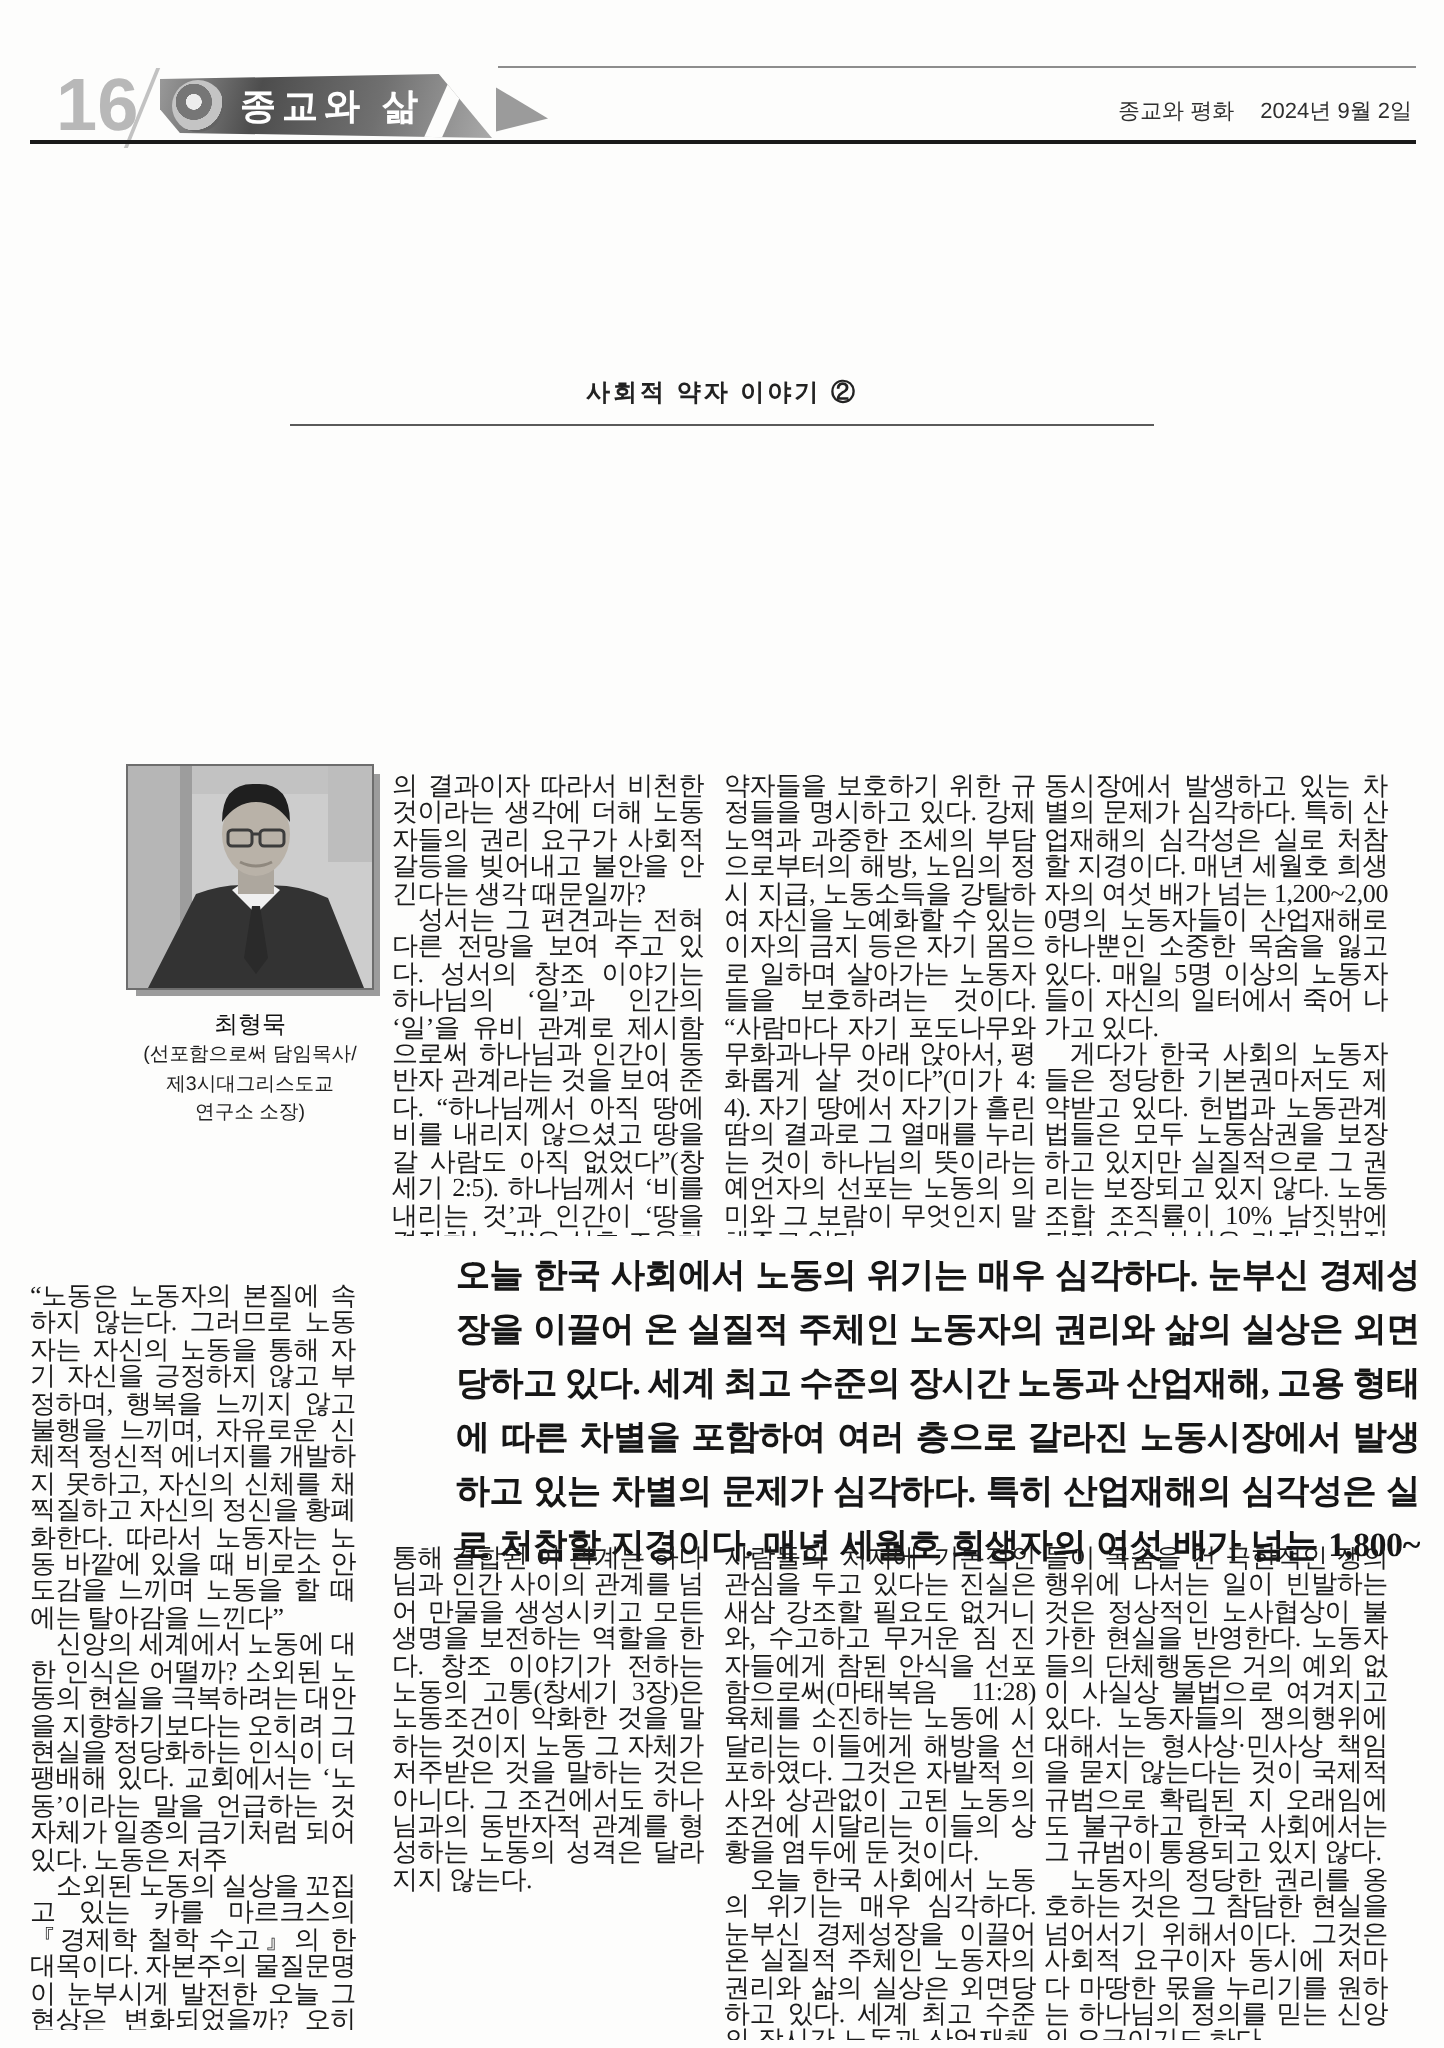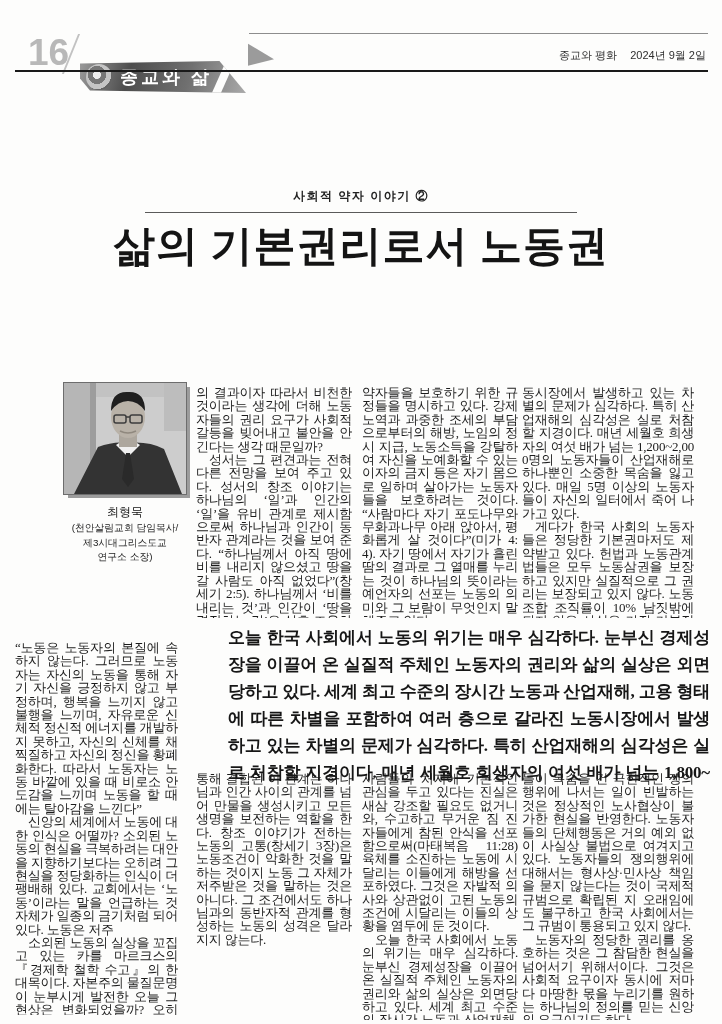--- a/index.html
+++ b/index.html
@@ -7,21 +7,21 @@
         font-family:"Liberation Sans",sans-serif;color:#1b1b1b;overflow:hidden;}
 
   
   .top-rule{position:absolute;left:249px;top:33px;width:459px;height:1px;background:#8d8d8d;}
   .header-rule{position:absolute;left:15px;top:70px;width:693px;height:2px;background:#1a1a1a;}
   .pagenum{position:absolute;left:28px;top:32px;font-size:37px;font-weight:700;color:#b8b8b8;
            font-family:"Liberation Sans",sans-serif;}
   .page-slash{position:absolute;left:70px;top:34px;width:2px;height:40px;background:#c2c2c2;transform:skewX(-22deg);}
   .banner{position:absolute;left:80px;top:37px;width:166px;height:32px;
           background:linear-gradient(105deg,#9a9a9a,#4d4d4d 30%,#707070 65%,#aaaaaa 100%);
-          clip-path:polygon(0 8%,84% 0,100% 100%,6% 92%,0 55%);margin-top:24px;}
+          clip-path:polygon(0 8%,84% 0,100% 100%,6% 92%,0 55%);}
   .banner-roll{position:absolute;left:6px;top:3px;width:26px;height:26px;border-radius:50%;
           background:radial-gradient(circle at 42% 42%,#ededed 0 18%,#767676 19% 42%,#c4c4c4 43% 66%,#636363 67%);}
   .banner-slash{position:absolute;right:18px;top:-3px;width:9px;height:38px;background:#fdfdfc;transform:skewX(-24deg);}
   .banner-text{position:absolute;left:40px;top:0;line-height:32px;color:#ffffff;font-weight:700;
           font-size:18px;letter-spacing:3px;}
   .banner-tail{position:absolute;left:248px;top:46px;width:0;height:0;
           border-top:11px solid transparent;border-bottom:11px solid transparent;
           border-left:26px solid #9b9b9b;transform:skewY(10deg);}
   .mast{position:absolute;right:16px;top:48px;font-size:11px;color:#2e2e2e;letter-spacing:0;}
   .mast span{margin-left:10px;}
@@ -73,21 +73,20 @@
   </div>
   <div class="banner-tail"></div>
   <div class="mast">
     <span>종교와 평화</span>
     <span>2024년 9월 2일</span>
   </div>
   <div class="header-rule"></div>
 
   <div class="kicker">사회적 약자 이야기 ②</div>
   <div class="kicker-rule"></div>
-  <h1 class="title">삶의 기본권리로서 노동권</h1>
 
   <figure class="author">
     <div class="photo">
       <svg width="122" height="111" viewBox="0 0 122 111" xmlns="http://www.w3.org/2000/svg">
         <rect width="122" height="111" fill="#cdcdcd"></rect>
         <rect x="0" y="0" width="26" height="111" fill="#b6b6b6"></rect>
         <rect x="26" y="0" width="6" height="111" fill="#9d9d9d"></rect>
         <rect x="32" y="0" width="90" height="14" fill="#c2c2c2"></rect>
         <rect x="100" y="0" width="22" height="48" fill="#bdbdbd"></rect>
         <path d="M10 111 L34 64 Q50 58 64 60 Q84 58 100 66 L118 111 Z" fill="#333333"></path>
@@ -97,21 +96,21 @@
         <ellipse cx="64" cy="34" rx="17" ry="21" fill="#b9b2a8"></ellipse>
         <path d="M47 28 Q47 8 64 9 Q81 8 81 28 Q74 18 64 18 Q54 18 47 28 Z" fill="#1f1f1f"></path>
         <rect x="50" y="32" width="12" height="8" rx="2" fill="none" stroke="#3c3c3c" stroke-width="1.5"></rect>
         <rect x="66" y="32" width="12" height="8" rx="2" fill="none" stroke="#3c3c3c" stroke-width="1.5"></rect>
         <line x1="62" y1="34" x2="66" y2="34" stroke="#3c3c3c" stroke-width="1.5"></line>
         <path d="M56 48 Q64 52 72 48" fill="none" stroke="#8f887e" stroke-width="1.5"></path>
       </svg>
     </div>
     <figcaption>
       <div class="author-name">최형묵</div>
-      <div class="author-line">(천안살림교회 담임목사/</div>
+      <div class="author-line">(선포함으로써 담임목사/</div>
       <div class="author-line">제3시대그리스도교</div>
       <div class="author-line">연구소 소장)</div>
     </figcaption>
   </figure>
 
   <div class="body-col colA">
     <p>의 결과이자 따라서 비천한 것이라는 생각에 더해 노동자들의 권리 요구가 사회적 갈등을 빚어내고 불안을 안긴다는 생각 때문일까?</p>
     <p class="ind">성서는 그 편견과는 전혀 다른 전망을 보여 주고 있다. 성서의 창조 이야기는 하나님의 ‘일’과 인간의 ‘일’을 유비 관계로 제시함으로써 하나님과 인간이 동반자 관계라는 것을 보여 준다. “하나님께서 아직 땅에 비를 내리지 않으셨고 땅을 갈 사람도 아직 없었다”(창세기 2:5). 하나님께서 ‘비를 내리는 것’과 인간이 ‘땅을 경작하는 것’은 상호 조응하는 관계다. 하나님은 인간의 노동을 통해 자신을 펼치시며 인간은 그 노동을 통해 하나님의 창조사역에 동참한다. 노동을</p>
   </div>
   <div class="body-col colB">

